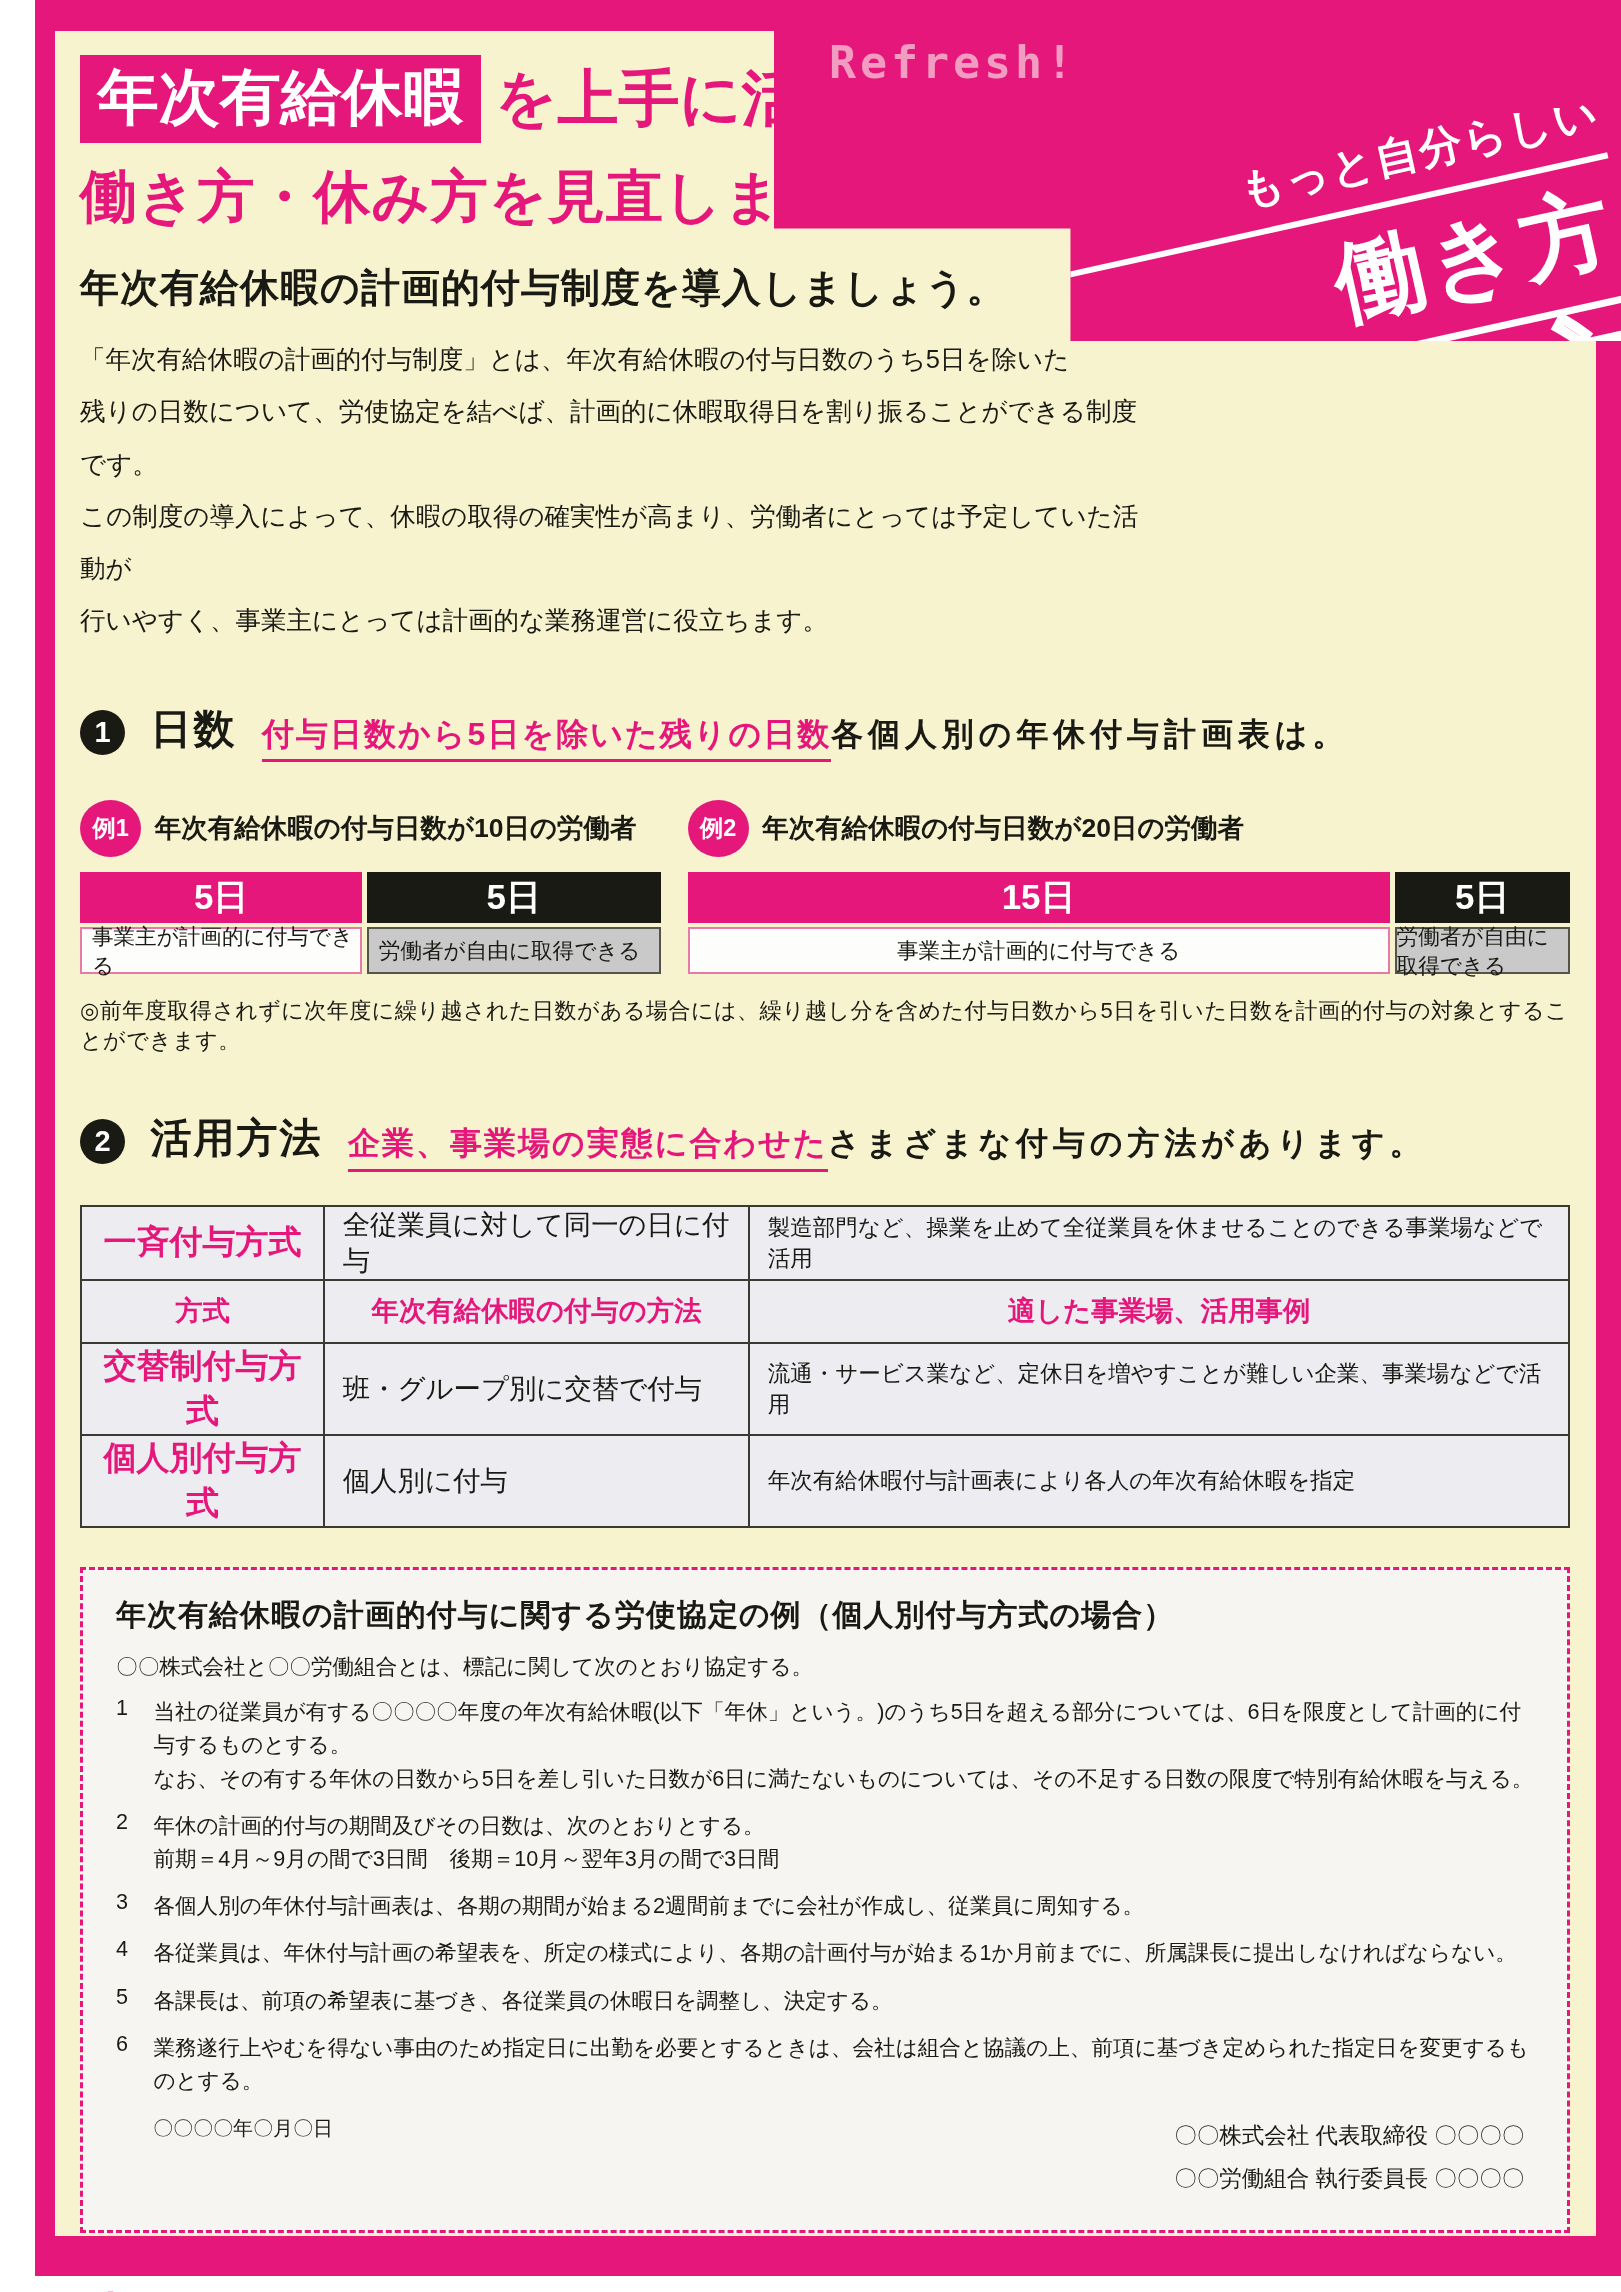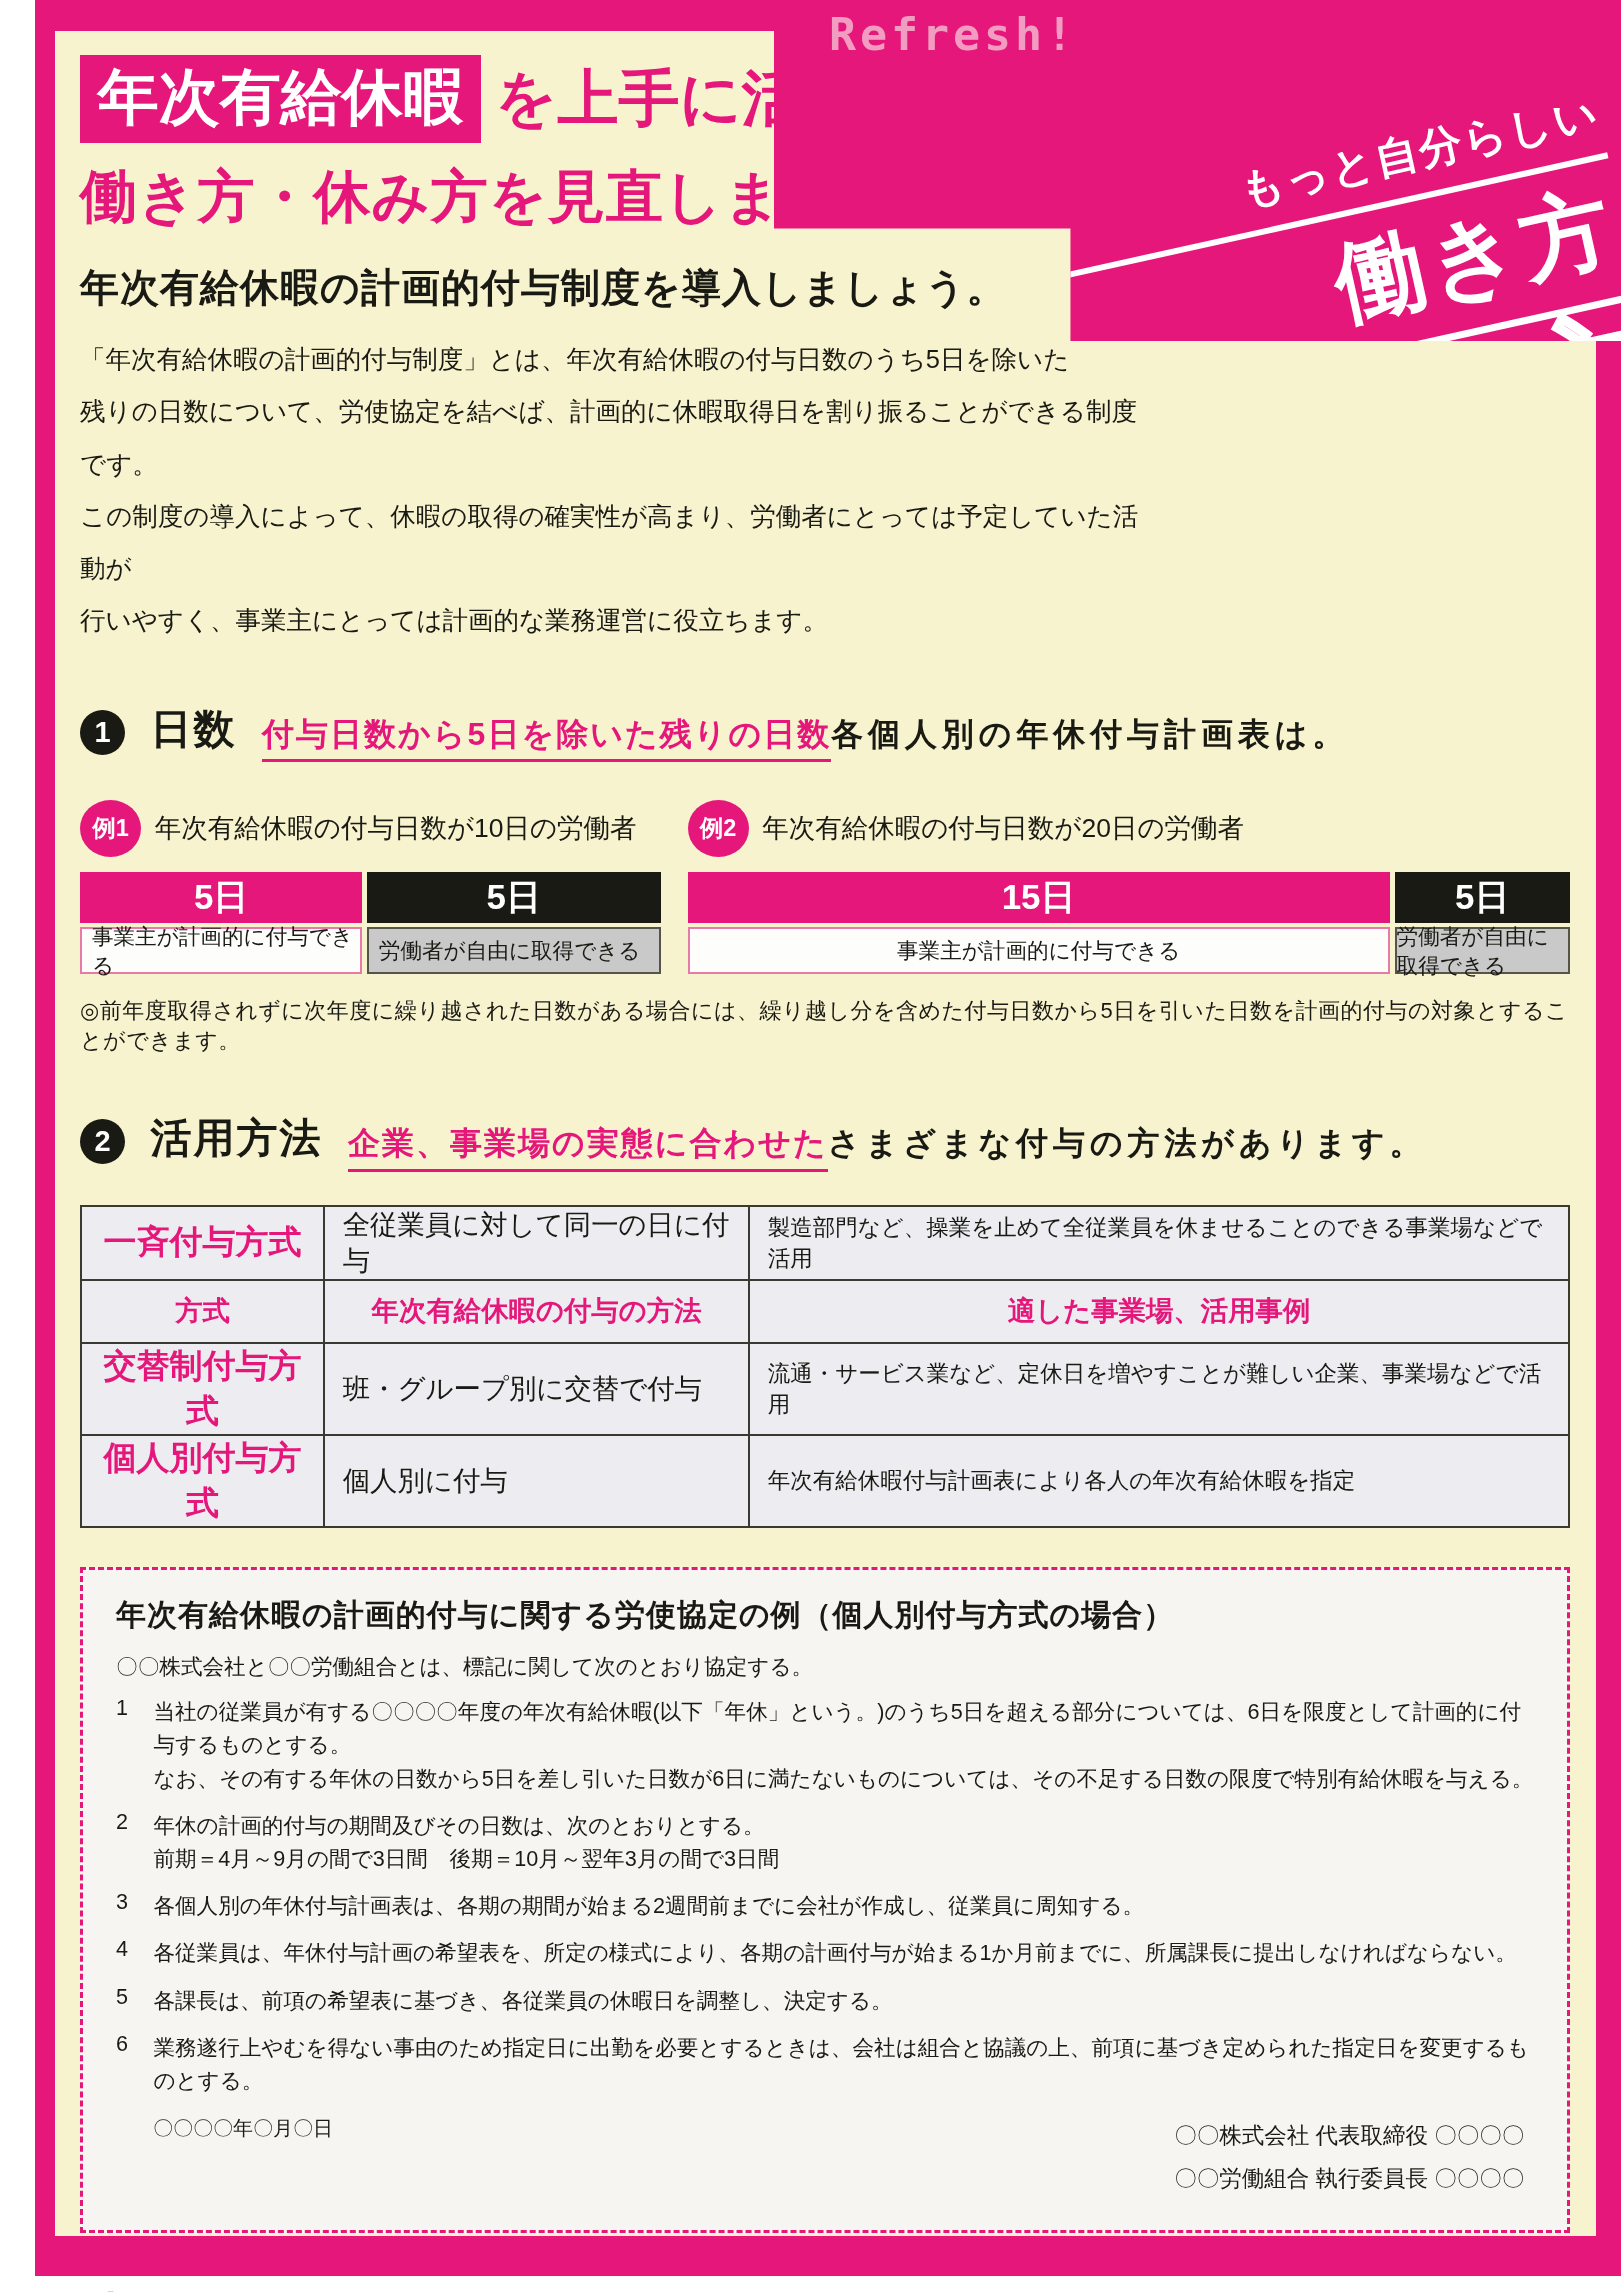--- a/index.html
+++ b/index.html
@@ -7,21 +7,21 @@
   body { font-family:"Liberation Sans","DejaVu Sans",sans-serif; }
   .page { position:relative; width:1621px; height:2293px; background:#ffffff; overflow:hidden; }
 
   
   .poster { position:absolute; left:35px; top:0; width:1586px; height:2276px; background:#e5177b; }
   .content { position:absolute; left:19.6px; top:31px; width:1541px; height:2205px; background:#f8f3cf; padding:0 25.5px; }
 
   
   .corner { position:absolute; right:0; top:0; width:847px; height:341px; background:#e5177b; overflow:hidden; z-index:5;
             clip-path:polygon(0 0,100% 0,100% 100%,35% 100%,35% 67%,0 67%); }
-  .refresh { position:absolute; left:55px; top:8px; font-family:"DejaVu Sans Mono","Liberation Mono",monospace;
+  .refresh { position:absolute; left:55px; top:36px; font-family:"DejaVu Sans Mono","Liberation Mono",monospace;
              font-weight:bold; font-size:45px; letter-spacing:3.9px; color:#f29cc2; }
   .logo-rot { position:absolute; right:29px; top:84px; width:588px; transform:rotate(-12.5deg); transform-origin:100% 0; text-align:right; }
   .lg1 { display:block; color:#ffffff; font-weight:bold; font-size:43px; padding-bottom:11.8px; border-bottom:6.9px solid #ffffff; letter-spacing:2px; }
   .lg2wrap { display:block; border-bottom:7.8px solid #ffffff; padding:5.9px 9.8px 9.8px 0; }
   .lg2 { color:#ffffff; font-weight:bold; font-size:90px; letter-spacing:3.9px; }
   .lg3 { display:block; font-weight:bold; font-size:125px; letter-spacing:5.9px; color:rgba(255,255,255,0);
          -webkit-text-stroke:5.9px #ffffff; line-height:1.05; }
 
   
   .head { position:relative; width:725px; padding-top:23.5px; z-index:2; }
@@ -39,21 +39,21 @@
   .sec-lead { font-size:32px; font-weight:bold; letter-spacing:2px; }
   .lead-hl { color:#e5177b; border-bottom:3.9px solid #e5177b; padding-bottom:7.8px; }
   .lead-rest { color:#1a1a14; letter-spacing:4.9px; }
 
   
   .examples { display:flex; gap:27px; margin-top:43px; }
   .ex1 { width:588px; } .ex2 { width:894px; }
   .ex-head { display:flex; align-items:center; gap:13.7px; margin-bottom:15.7px; }
   .badge { display:inline-flex; align-items:center; justify-content:center; width:61px; height:57px; border-radius:50%;
            background:#e5177b; color:#ffffff; font-size:23.5px; font-weight:bold; flex:0 0 auto; }
-  .ex-title { font-size:26.5px; font-weight:normal; color:#1a1a14; }
+  .ex-title { font-size:26.5px; font-weight:bold; color:#1a1a14; }
   .bar-row { display:flex; gap:4.9px; }
   .seg { height:51px; display:flex; align-items:center; justify-content:center; color:#ffffff; font-weight:bold; font-size:35px; }
   .seg-pink { background:#e5177b; } .seg-black { background:#1a1a14; }
   .lab-row { display:flex; gap:4.9px; margin-top:3.9px; }
   .lab { height:47px; display:flex; align-items:center; padding-left:9.8px; font-size:21.6px; color:#1a1a14; }
   .lab-pink { background:#fdfdfb; border:2px solid #e87aa8; }
   .lab-gray { background:#c9c9c9; border:2px solid #55534c; }
   .lab-center { justify-content:center; padding-left:0; }
   .w49{width:49%;} .w51{width:51%;} .w80{width:80%;} .w20{width:20%;}
   .note { margin-top:21.6px; font-size:22px; color:#1a1a14; letter-spacing:0.5px; }

